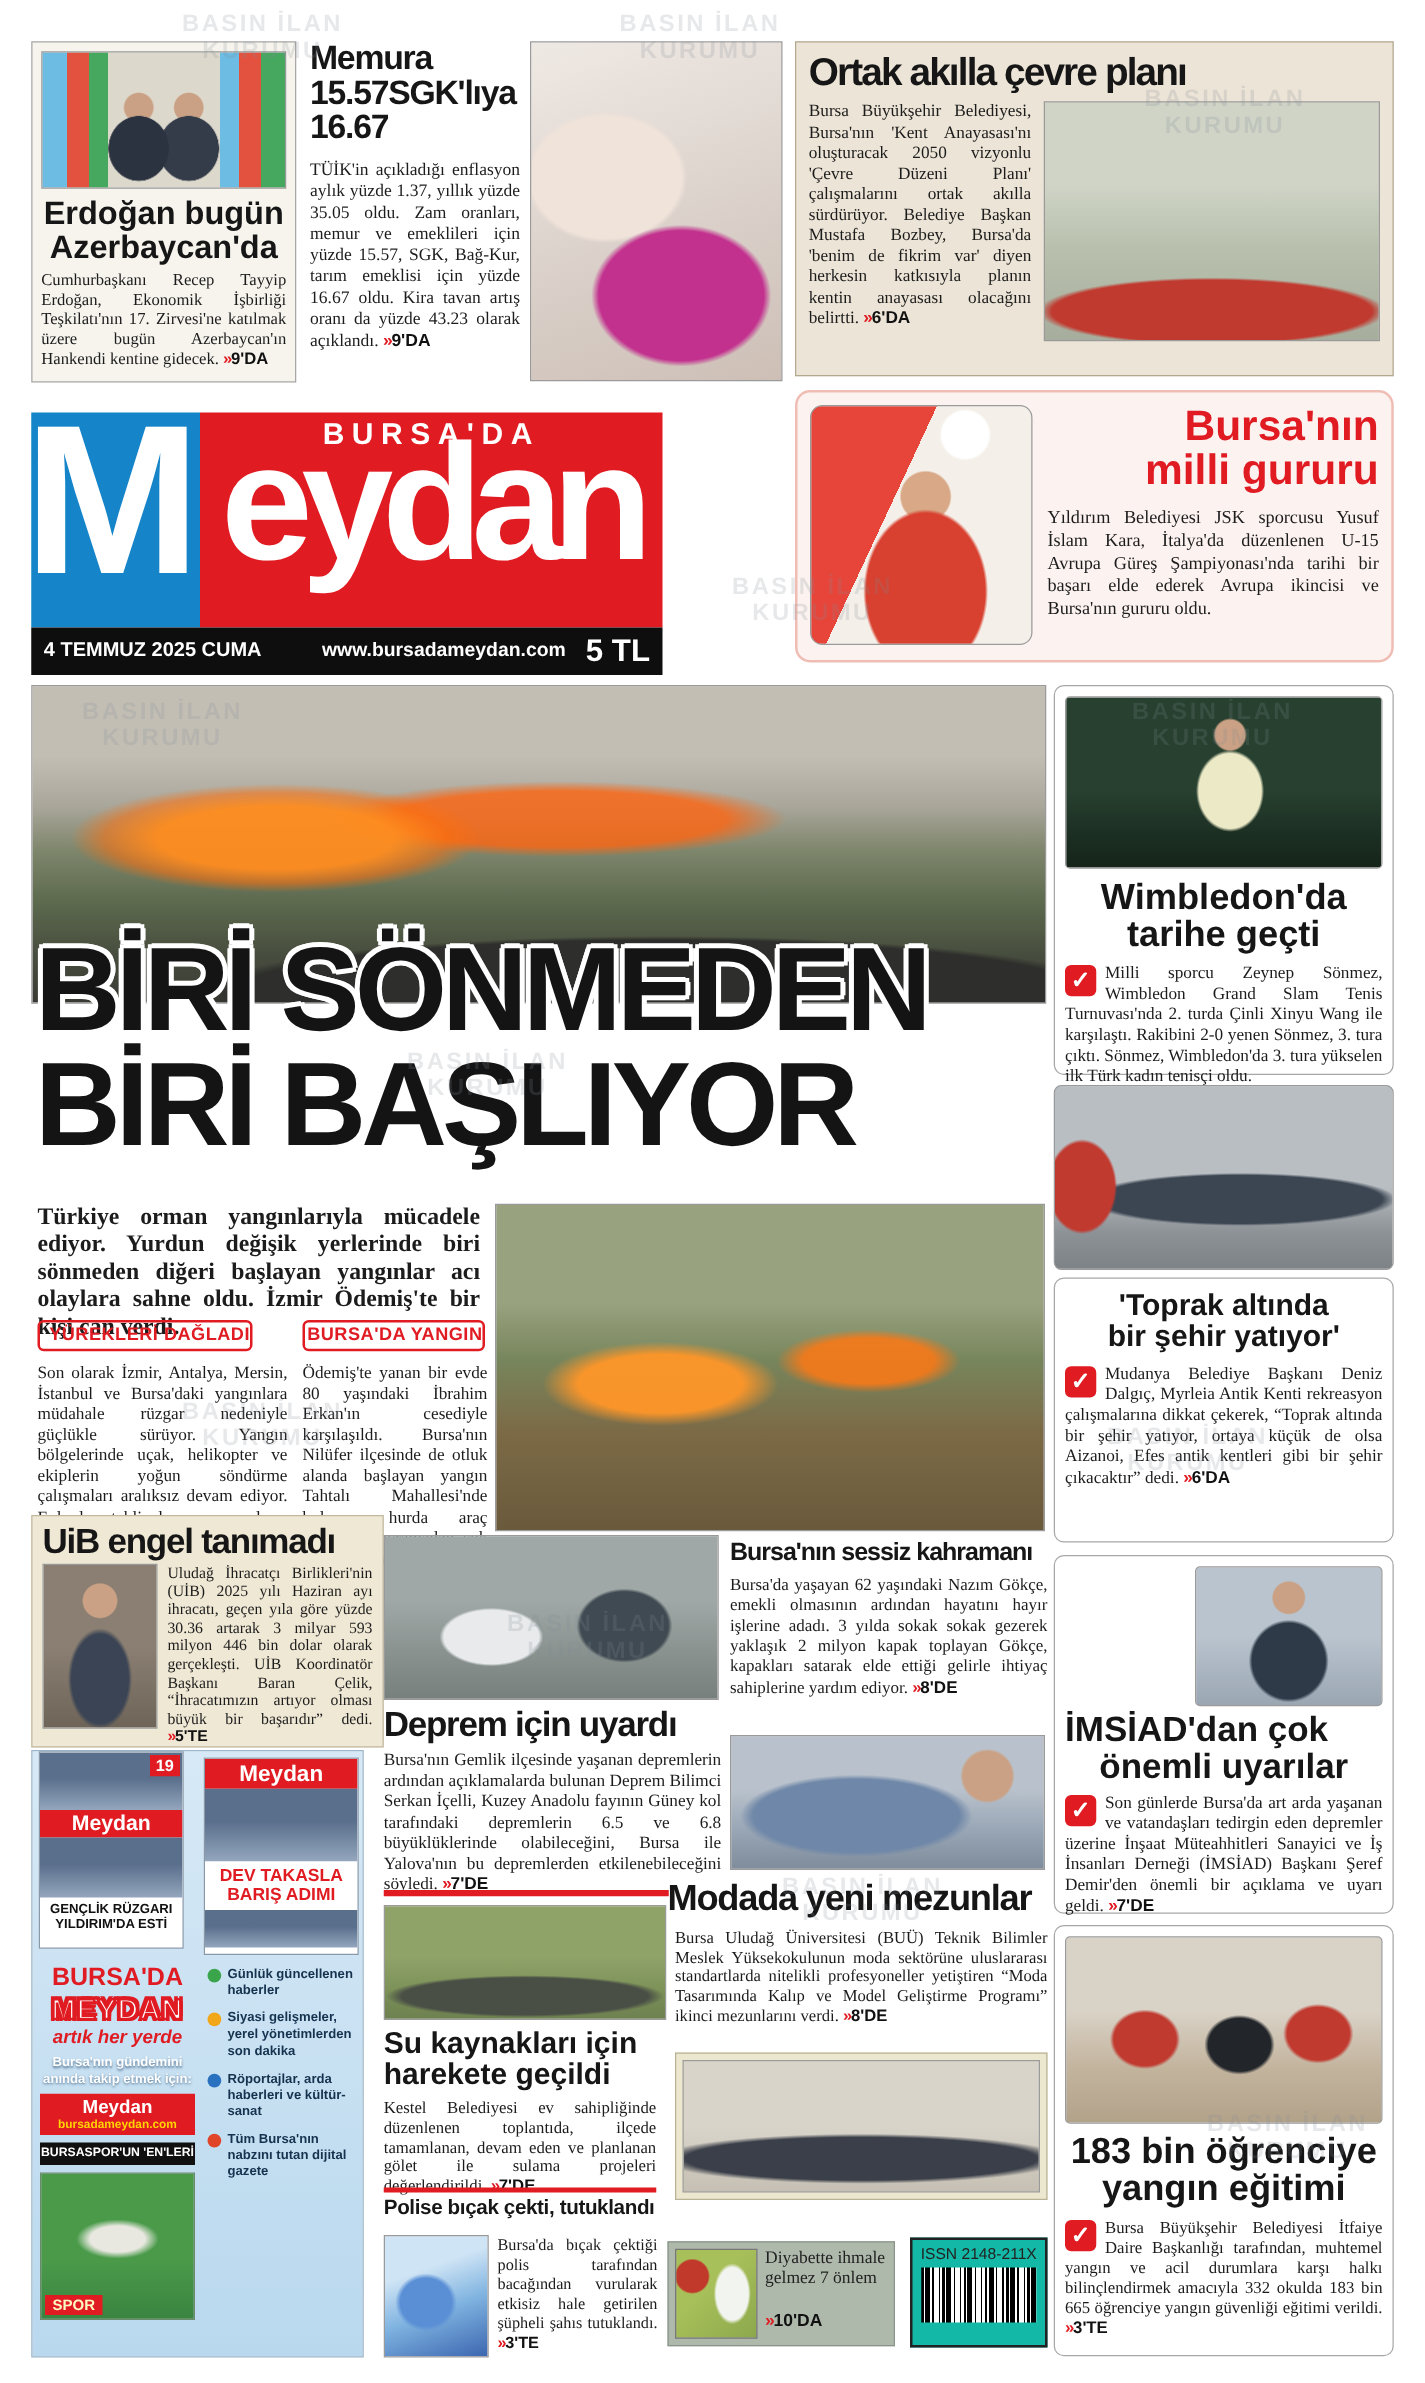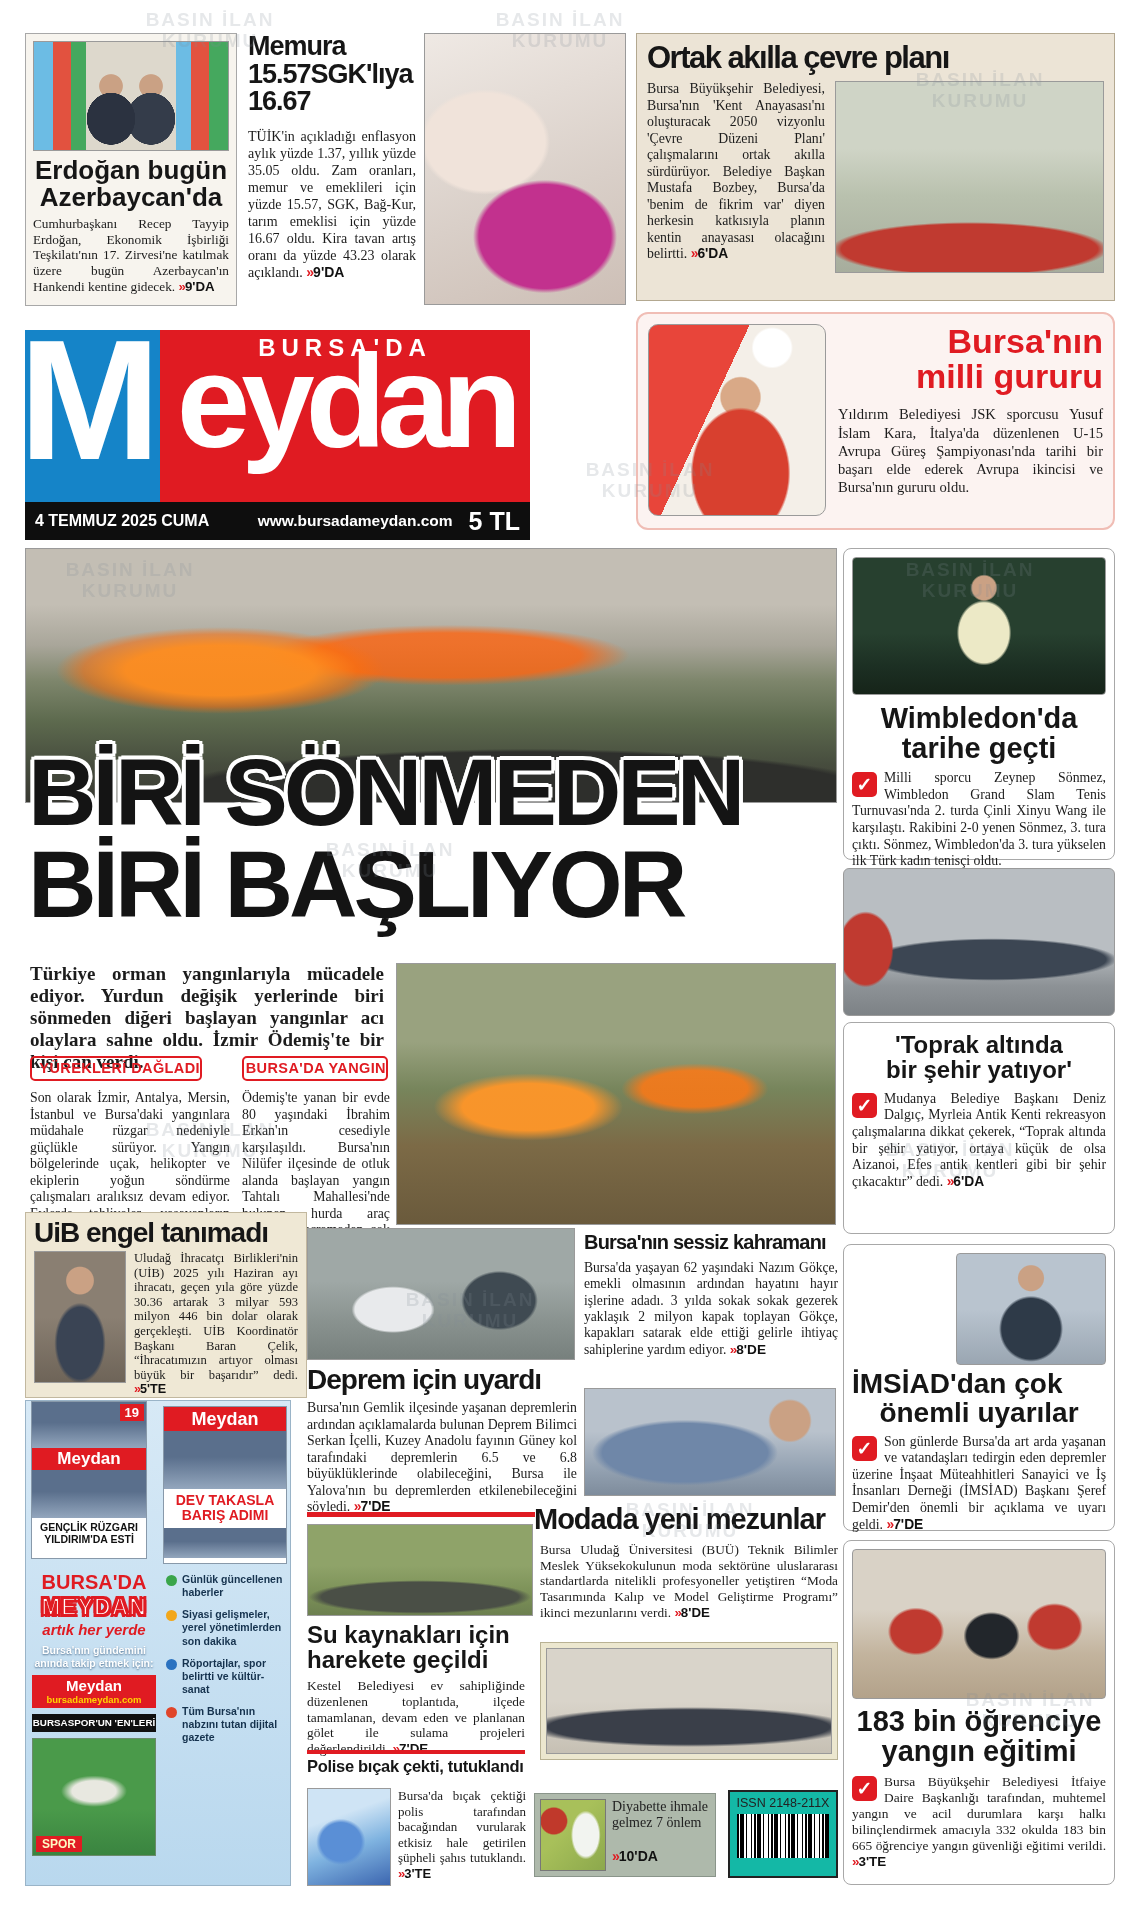--- a/index.html
+++ b/index.html
@@ -326,21 +326,21 @@
       <div class="bullet">
           <span class="dot" style="background:#3aa54a"></span>
           <span class="bt">Günlük güncellenen haberler</span>
         </div>
       <div class="bullet">
           <span class="dot" style="background:#f2a71b"></span>
           <span class="bt">Siyasi gelişmeler, yerel yönetimlerden son dakika</span>
         </div>
       <div class="bullet">
           <span class="dot" style="background:#2a72c0"></span>
-          <span class="bt">Röportajlar, spor belirtti ve kültür-sanat</span>
+          <span class="bt">Röportajlar, arda haberleri ve kültür-sanat</span>
         </div>
       <div class="bullet">
           <span class="dot" style="background:#e0452a"></span>
           <span class="bt">Tüm Bursa'nın nabzını tutan dijital gazete</span>
         </div>
     </div>
   </section>
 
 </div>
 

